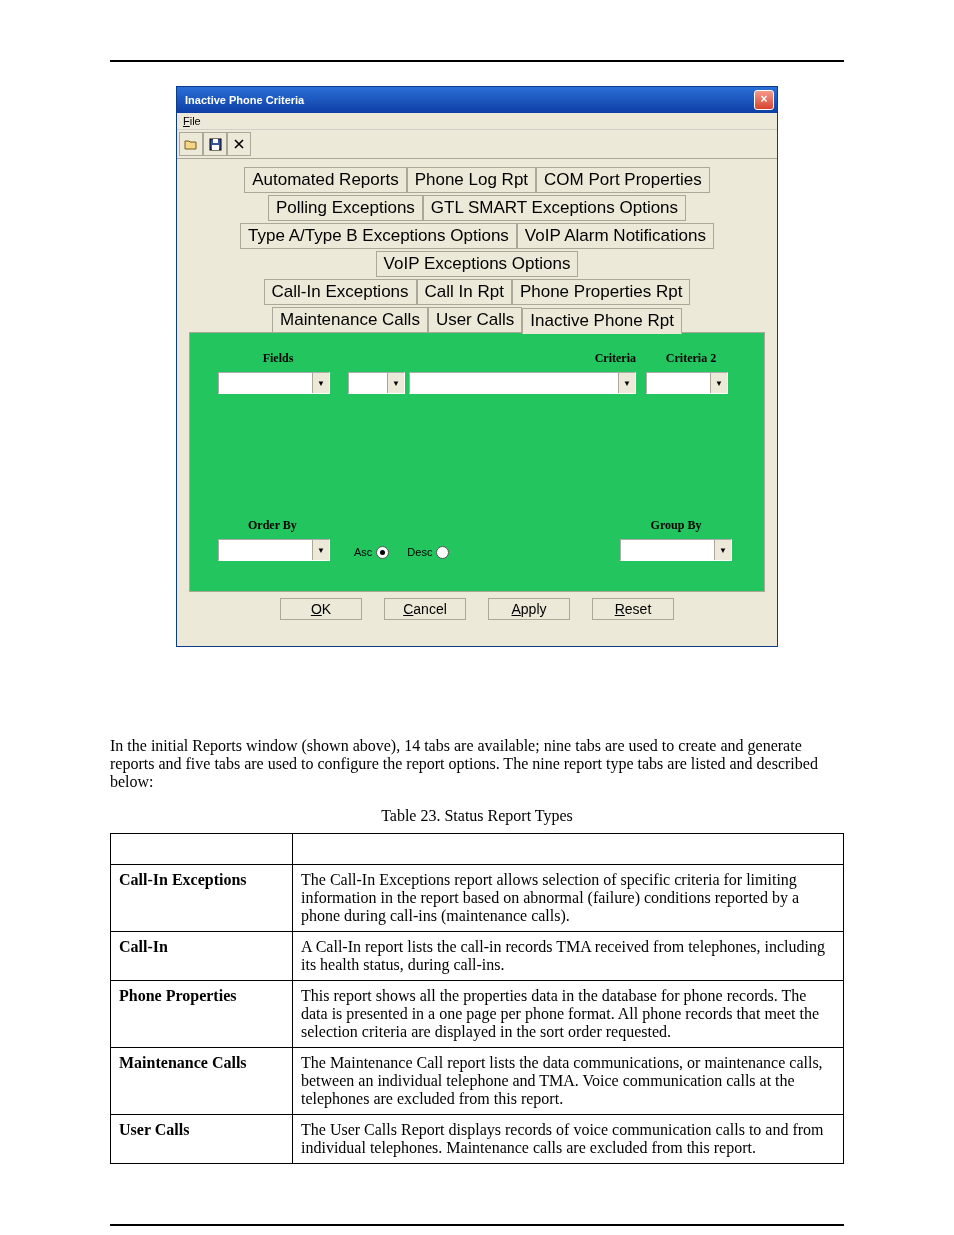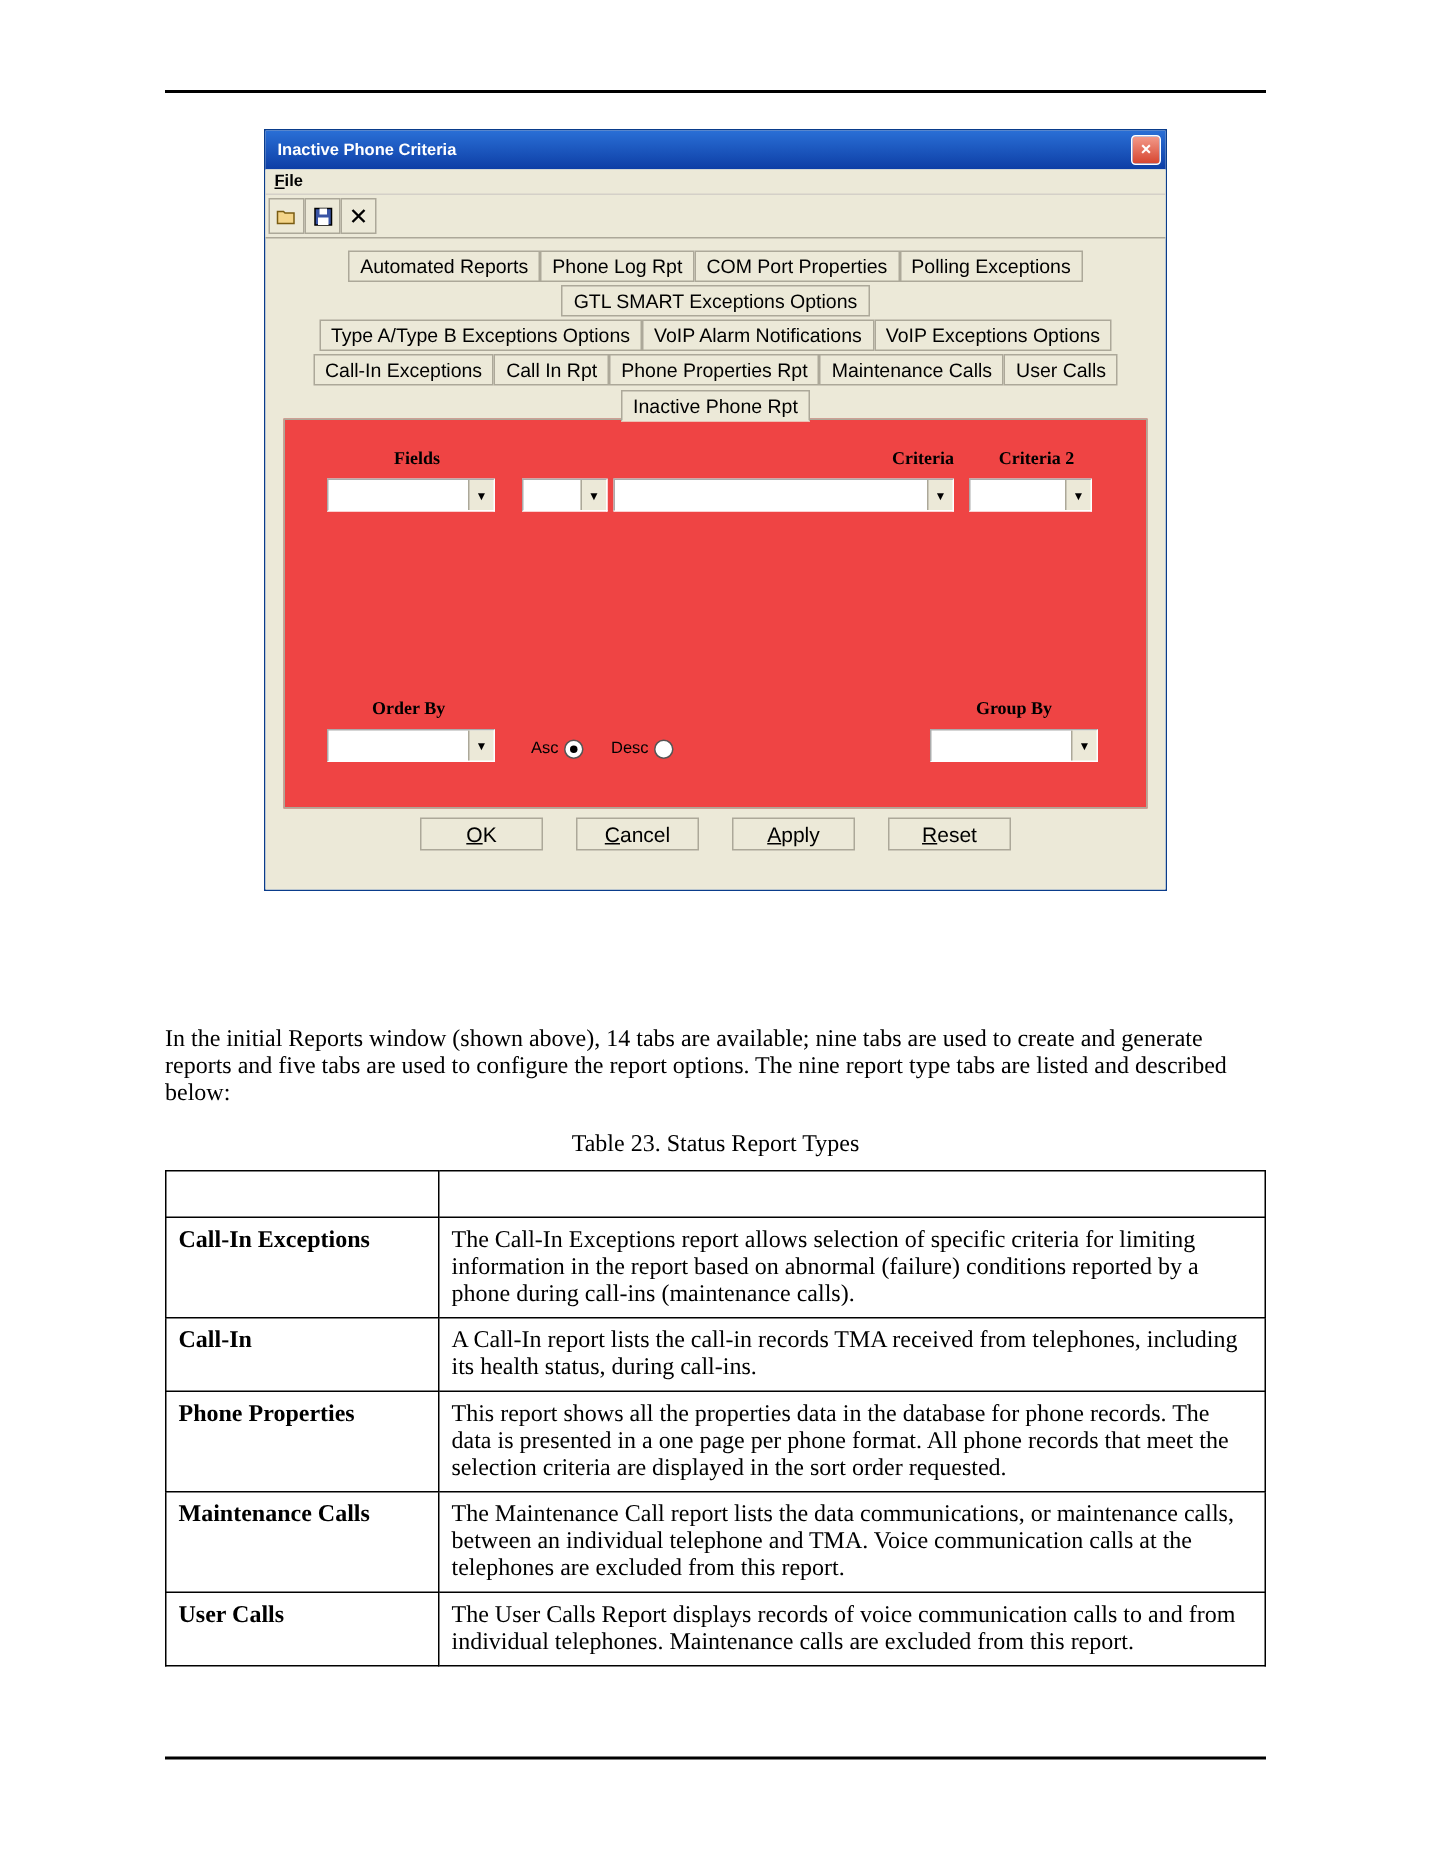--- a/index.html
+++ b/index.html
@@ -53,21 +53,20 @@
     line-height: 16px;
     font-size: 12px;
   }
   .client {
     background: #ece9d8;
   }
   .menubar {
     background: #ece9d8;
     padding: 2px 6px;
     border-bottom: 1px solid #d4d0c8;
-    font-weight: bold;
   }
   .menubar .u { text-decoration: underline; }
   .toolbar {
     background: #ece9d8;
     padding: 2px;
     border-bottom: 1px solid #aca899;
     display: flex;
     gap: 0;
   }
   .tb-btn {
@@ -80,41 +79,41 @@
   }
 
   .tabs-area {
     padding: 6px 12px 14px 12px;
   }
   .tabs {
     display: flex;
     flex-wrap: wrap;
     justify-content: center;
     align-items: flex-end;
-    font-size: 13px;
+    font-size: 17px;
     text-align: center;
   }
   .tab {
     background: #ece9d8;
     border: 1px solid #aca899;
     border-bottom: 1px solid #aca899;
     padding: 2px 7px;
     margin-top: 2px;
     color: #000;
     white-space: nowrap;
   }
   .tab.sel {
     background: #ece9d8;
     border-bottom: 1px solid #ece9d8;
     font-weight: normal;
     position: relative;
     top: 1px;
   }
   .tab-panel {
-    background: #ef4444;
+    background: #22c55e;
     border: 1px solid #aca899;
     border-top: 1px solid #aca899;
     padding: 18px 28px 30px 28px;
     margin-top: -1px;
   }
 
   .row {
     display: flex;
     gap: 10px;
   }

